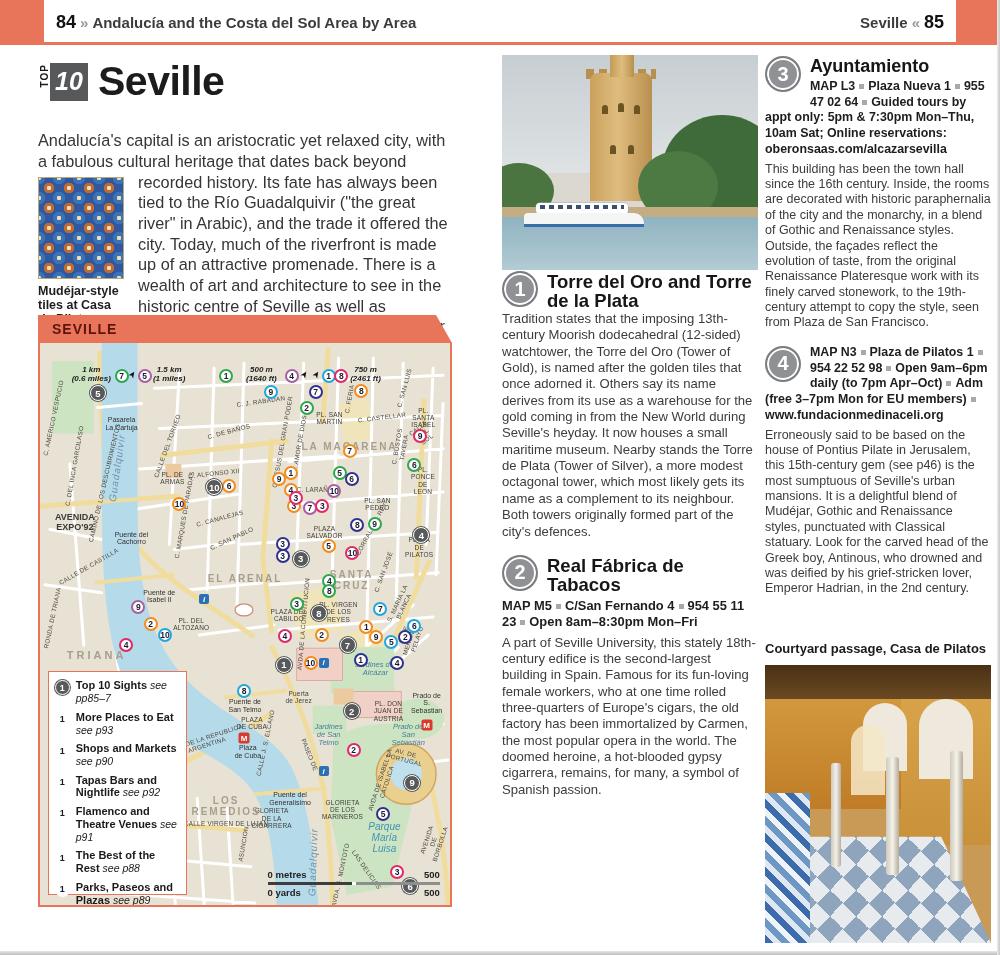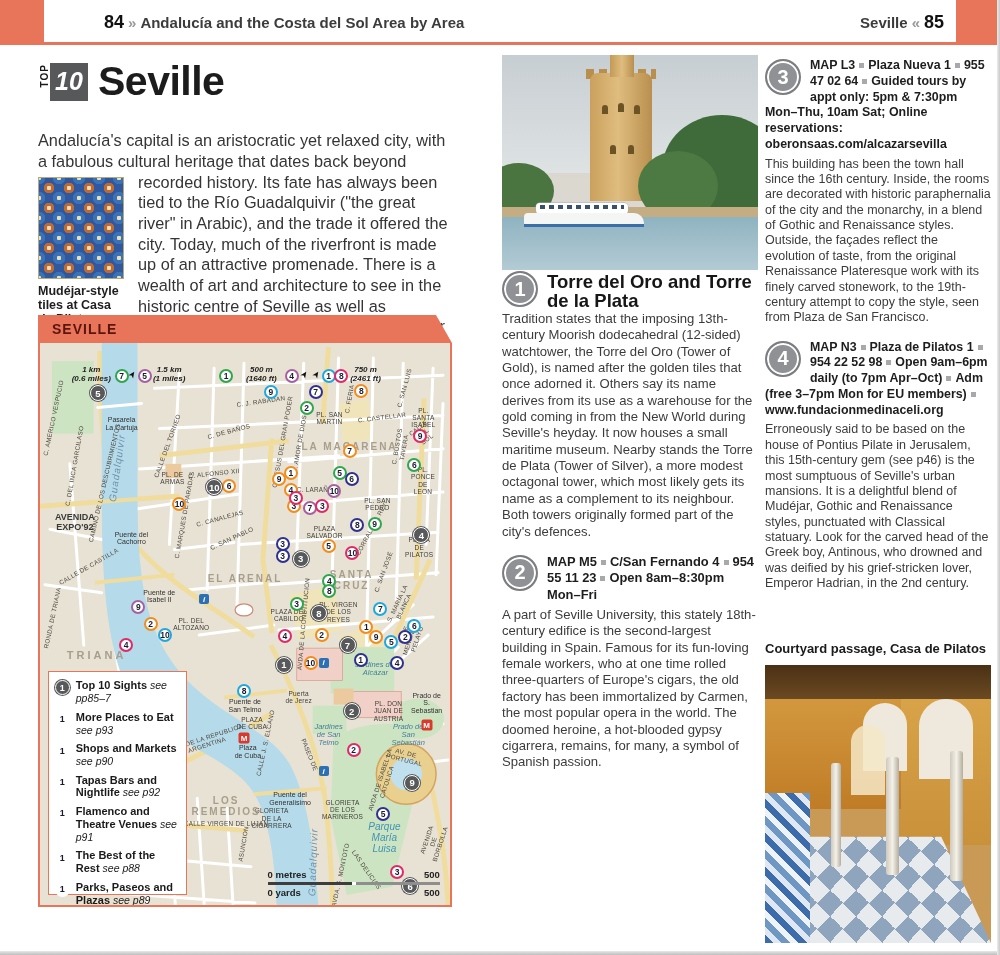--- a/index.html
+++ b/index.html
@@ -3,21 +3,21 @@
 <meta charset="utf-8">
 <style>
   html,body{margin:0;padding:0;background:#ffffff;}
   .page{position:relative;width:1000px;height:955px;background:#fff;overflow:hidden;
         font-family:"Liberation Sans","DejaVu Sans",sans-serif;color:#3a3a3a;}
   
   .tab{position:absolute;top:0;width:44px;height:44px;background:#e8745a;}
   .tab.left{left:0;} .tab.right{right:0;}
   .hrule{position:absolute;top:42px;left:0;right:0;height:3px;background:#e8745a;}
   .hdr{position:absolute;top:12px;font-size:15px;font-weight:bold;color:#3c3c3c;}
-  .hdr.left{left:56px;margin-left:48px;} .hdr.right{right:56px;}
+  .hdr.left{left:56px;} .hdr.right{right:56px;}
   .hdr .pnum{font-size:18px;color:#111;font-weight:800;}
   .hdr .chev{color:#9a9a9a;font-size:15px;padding:0 4px;}
   
   .title-row{position:absolute;left:38px;top:58px;display:flex;align-items:center;gap:10px;}
   .top10{display:flex;align-items:center;}
   .top10 .topword{transform:rotate(-90deg);font-size:10px;font-weight:800;color:#1a1a1a;width:12px;letter-spacing:1px;}
   .top10 .tenbox{width:38px;height:38px;background:#57585a;color:#fff;display:flex;align-items:center;justify-content:center;
                  font-size:25px;font-weight:800;font-style:italic;}
   .h1{font-size:41px;font-weight:800;color:#1c1c1c;letter-spacing:-0.5px;}
   .intro{position:absolute;left:38px;top:114px;width:416px;font-size:16.3px;line-height:1.27;color:#353535;}
@@ -437,28 +437,30 @@
       <div class="pt-stripe"></div>
     </div>
 
     <div class="entry">
       <div class="badge">1</div>
       <div class="e-title">Torre del Oro and Torre de la Plata</div>
       <div class="e-body">Tradition states that the imposing 13th-century Moorish dodecahedral (12-sided) watchtower, the Torre del Oro (Tower of Gold), is named after the golden tiles that once adorned it. Others say its name derives from its use as a warehouse for the gold coming in from the New World during Seville's heyday. It now houses a small maritime museum. Nearby stands the Torre de Plata (Tower of Silver), a more modest octagonal tower, which most likely gets its name as a complement to its neighbour. Both towers originally formed part of the city's defences.</div>
     </div>
     <div class="entry">
       <div class="badge">2</div>
+      <div class="e-title">Real Fábrica de Tabacos</div>
       <div class="e-info">MAP M5<span class="sq"></span>C/San Fernando 4<span class="sq"></span>954 55 11 23<span class="sq"></span>Open 8am–8:30pm Mon–Fri</div>
       <div class="e-body">A part of Seville University, this stately 18th-century edifice is the second-largest building in Spain. Famous for its fun-loving female workers, who at one time rolled three-quarters of Europe's cigars, the old factory has been immortalized by Carmen, the most popular opera in the world. The doomed heroine, a hot-blooded gypsy cigarrera, remains, for many, a symbol of Spanish passion.</div>
     </div>
   </div>
 
   <div class="rightcol">
     <div class="entry">
       <div class="badge">3</div>
+      <div class="e-title">Ayuntamiento</div>
       <div class="e-info">MAP L3<span class="sq"></span>Plaza Nueva 1<span class="sq"></span>955 47 02 64<span class="sq"></span>Guided tours by appt only: 5pm &amp; 7:30pm Mon–Thu, 10am Sat; Online reservations: oberonsaas.com/alcazarsevilla</div>
       <div class="e-body">This building has been the town hall since the 16th century. Inside, the rooms are decorated with historic paraphernalia of the city and the monarchy, in a blend of Gothic and Renaissance styles. Outside, the façades reflect the evolution of taste, from the original Renaissance Plateresque work with its finely carved stonework, to the 19th-century attempt to copy the style, seen from Plaza de San Francisco.</div>
     </div>
     <div class="entry">
       <div class="badge">4</div>
       <div class="e-info">MAP N3<span class="sq"></span>Plaza de Pilatos 1<span class="sq"></span>954 22 52 98<span class="sq"></span>Open 9am–6pm daily (to 7pm Apr–Oct)<span class="sq"></span>Adm (free 3–7pm Mon for EU members)<span class="sq"></span>www.fundacionmedinaceli.org</div>
       <div class="e-body">Erroneously said to be based on the house of Pontius Pilate in Jerusalem, this 15th-century gem (see p46) is the most sumptuous of Seville's urban mansions. It is a delightful blend of Mudéjar, Gothic and Renaissance styles, punctuated with Classical statuary. Look for the carved head of the Greek boy, Antinous, who drowned and was deified by his grief-stricken lover, Emperor Hadrian, in the 2nd century.</div>
     </div>
     <div class="right-photo-block">
       <div class="photo-cap">Courtyard passage, Casa de Pilatos</div>

